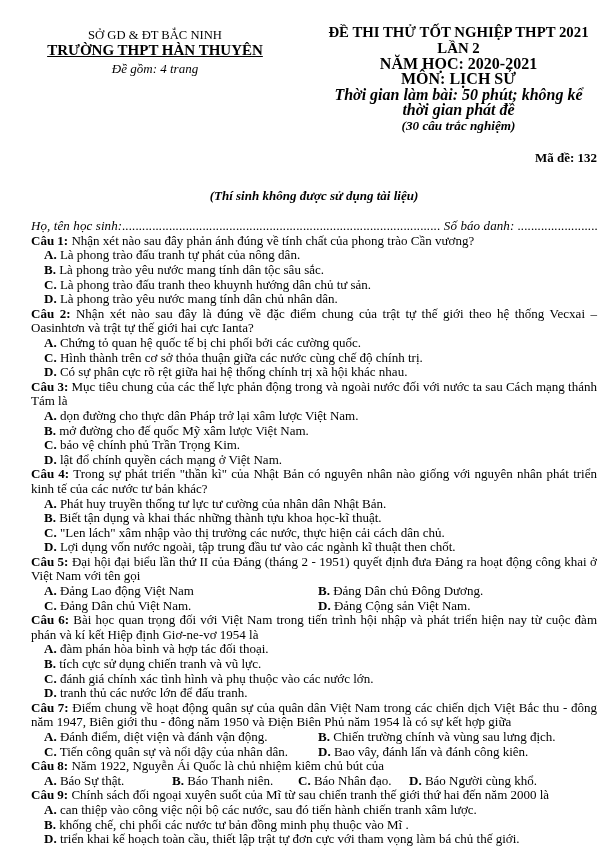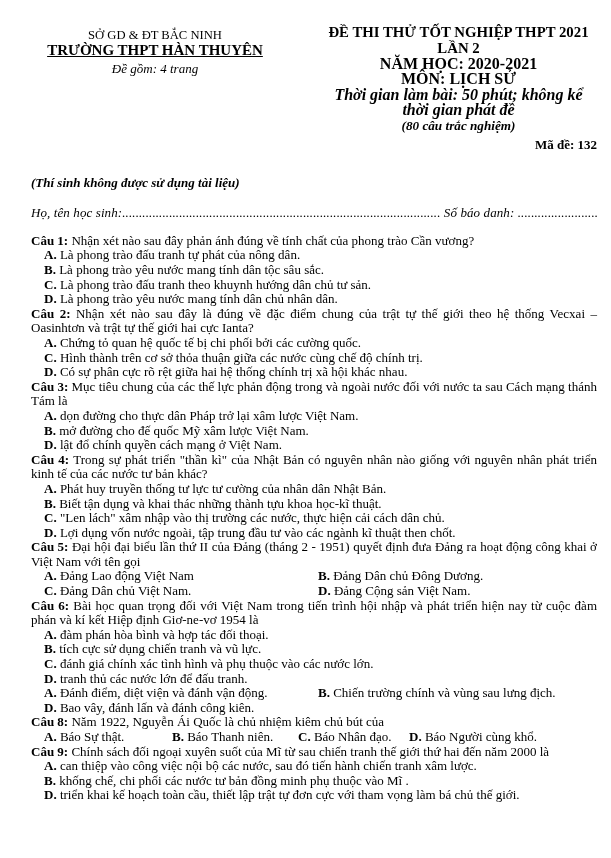--- a/index.html
+++ b/index.html
@@ -15,26 +15,26 @@
   .header { display:flex; }
   .header-left { width:248px; text-align:center; padding-top:4px; flex:none; }
   .dept { font-size:12.6px; line-height:15px; }
   .school { font-weight:bold; font-size:15px; line-height:15px; text-decoration:underline; }
   .pages-note { font-style:italic; margin-top:4px; }
   .header-right { flex:1; text-align:center;margin-left:41px; }
   .title { font-weight:bold; font-size:14.8px; line-height:16px; }
   .year, .subject { font-weight:bold; font-size:16px; line-height:15.4px; }
   .duration { font-weight:bold; font-style:italic; font-size:16px; line-height:15.4px; }
   .format { font-style:italic; font-weight:bold; font-size:13.2px; line-height:15.4px; }
-  .exam-code { text-align:right; font-weight:bold; margin-top:5px; }
-  .notice { text-align:left; font-weight:bold; font-style:italic; margin-top:23px; }
+  .exam-code { text-align:right; font-weight:bold; margin-top:18px; }
+  .notice { text-align:center; font-weight:bold; font-style:italic; margin-top:23px; }
   .student-line { font-style:italic; margin-top:16px; letter-spacing:0.1px; white-space:nowrap; overflow:hidden; }
 
   
-  .questions { margin-top:13px; }
+  .questions { }
   .q-text { margin:0; text-align:justify; }
   .q-label { font-weight:bold; }
   .option b { font-weight:bold; }
   .options.list .option { padding-left:13px; }
   .options.two-col { display:grid; grid-template-columns:274px 1fr; }
   .options.two-col .option { padding-left:13px; }
   .options.four-col { display:flex; padding-left:13px; }
   .options.four-col .option:nth-child(1) { width:128px; flex:none; }
   .options.four-col .option:nth-child(2) { width:126px; flex:none; }
   .options.four-col .option:nth-child(3) { width:111px; flex:none; }
@@ -48,21 +48,21 @@
     <div class="header-left">
       <div class="dept">SỞ GD &amp; ĐT BẮC NINH</div>
       <div class="school">TRƯỜNG THPT HÀN THUYÊN</div>
       <div class="pages-note">Đề gồm: 4 trang</div>
     </div>
     <div class="header-right">
       <div class="title">ĐỀ THI THỬ TỐT NGHIỆP THPT 2021 LẦN 2</div>
       <div class="year">NĂM HỌC: 2020-2021</div>
       <div class="subject">MÔN: LỊCH SỬ</div>
       <div class="duration">Thời gian làm bài: 50 phút; không kể thời gian phát đề</div>
-      <div class="format">(80 câu trắc nghiệm)</div>
+      <div class="format">(30 câu trắc nghiệm)</div>
     </div>
   </div>
 
   <div class="exam-code">Mã đề: 132</div>
 
   <div class="notice">(Thí sinh không được sử dụng tài liệu)</div>
 
   <div class="student-line"><span>Họ, tên học sinh:</span><span>...............................................................................................</span>
     <span>Số báo danh:</span>
     <span>............................</span>
@@ -84,20 +84,21 @@
           <div class="option"><b>A.</b> Chứng tỏ quan hệ quốc tế bị chi phối bởi các cường quốc.</div>
           <div class="option"><b>C.</b> Hình thành trên cơ sở thỏa thuận giữa các nước cùng chế độ chính trị.</div>
           <div class="option"><b>D.</b> Có sự phân cực rõ rệt giữa hai hệ thống chính trị xã hội khác nhau.</div>
         </div>
       </div>
       <div class="question">
         <p class="q-text"><span class="q-label">Câu 3:</span> Mục tiêu chung của các thế lực phản động trong và ngoài nước đối với nước ta sau Cách mạng thánh Tám là</p>
         <div class="options list">
           <div class="option"><b>A.</b> dọn đường cho thực dân Pháp trở lại xâm lược Việt Nam.</div>
           <div class="option"><b>B.</b> mở đường cho đế quốc Mỹ xâm lược Việt Nam.</div>
+          <div class="option"><b>C.</b> bảo vệ chính phủ Trần Trọng Kim.</div>
           <div class="option"><b>D.</b> lật đổ chính quyền cách mạng ở Việt Nam.</div>
         </div>
       </div>
       <div class="question">
         <p class="q-text"><span class="q-label">Câu 4:</span> Trong sự phát triển "thần kì" của Nhật Bản có nguyên nhân nào giống với nguyên nhân phát triển kinh tế của các nước tư bản khác?</p>
         <div class="options list">
           <div class="option"><b>A.</b> Phát huy truyền thống tư lực tư cường của nhân dân Nhật Bản.</div>
           <div class="option"><b>B.</b> Biết tận dụng và khai thác những thành tựu khoa học-kĩ thuật.</div>
           <div class="option"><b>C.</b> "Len lách" xâm nhập vào thị trường các nước, thực hiện cải cách dân chủ.</div>
           <div class="option"><b>D.</b> Lợi dụng vốn nước ngoài, tập trung đầu tư vào các ngành kĩ thuật then chốt.</div>
@@ -115,23 +116,25 @@
       <div class="question">
         <p class="q-text"><span class="q-label">Câu 6:</span> Bài học quan trọng đối với Việt Nam trong tiến trình hội nhập và phát triển hiện nay từ cuộc đàm phán và kí kết Hiệp định Giơ-ne-vơ 1954 là</p>
         <div class="options list">
           <div class="option"><b>A.</b> đàm phán hòa bình và hợp tác đối thoại.</div>
           <div class="option"><b>B.</b> tích cực sử dụng chiến tranh và vũ lực.</div>
           <div class="option"><b>C.</b> đánh giá chính xác tình hình và phụ thuộc vào các nước lớn.</div>
           <div class="option"><b>D.</b> tranh thủ các nước lớn để đấu tranh.</div>
         </div>
       </div>
       <div class="question">
+        <p class="q-text"><span class="q-label">Câu 7:</span> Điểm chung về hoạt động quân sự của quân dân Việt Nam trong các chiến dịch Việt Bắc thu - đông năm 1947, Biên giới thu - đông năm 1950 và Điện Biên Phủ năm 1954 là có sự kết hợp giữa</p>
         <div class="options two-col">
           <div class="option"><b>A.</b> Đánh điểm, diệt viện và đánh vận động.</div>
           <div class="option"><b>B.</b> Chiến trường chính và vùng sau lưng địch.</div>
+          <div class="option"><b>C.</b> Tiến công quân sự và nổi dậy của nhân dân.</div>
           <div class="option"><b>D.</b> Bao vây, đánh lấn và đánh công kiên.</div>
         </div>
       </div>
       <div class="question">
         <p class="q-text"><span class="q-label">Câu 8:</span> Năm 1922, Nguyễn Ái Quốc là chủ nhiệm kiêm chủ bút của</p>
         <div class="options four-col">
           <div class="option"><b>A.</b> Báo Sự thật.</div>
           <div class="option"><b>B.</b> Báo Thanh niên.</div>
           <div class="option"><b>C.</b> Báo Nhân đạo.</div>
           <div class="option"><b>D.</b> Báo Người cùng khổ.</div>

